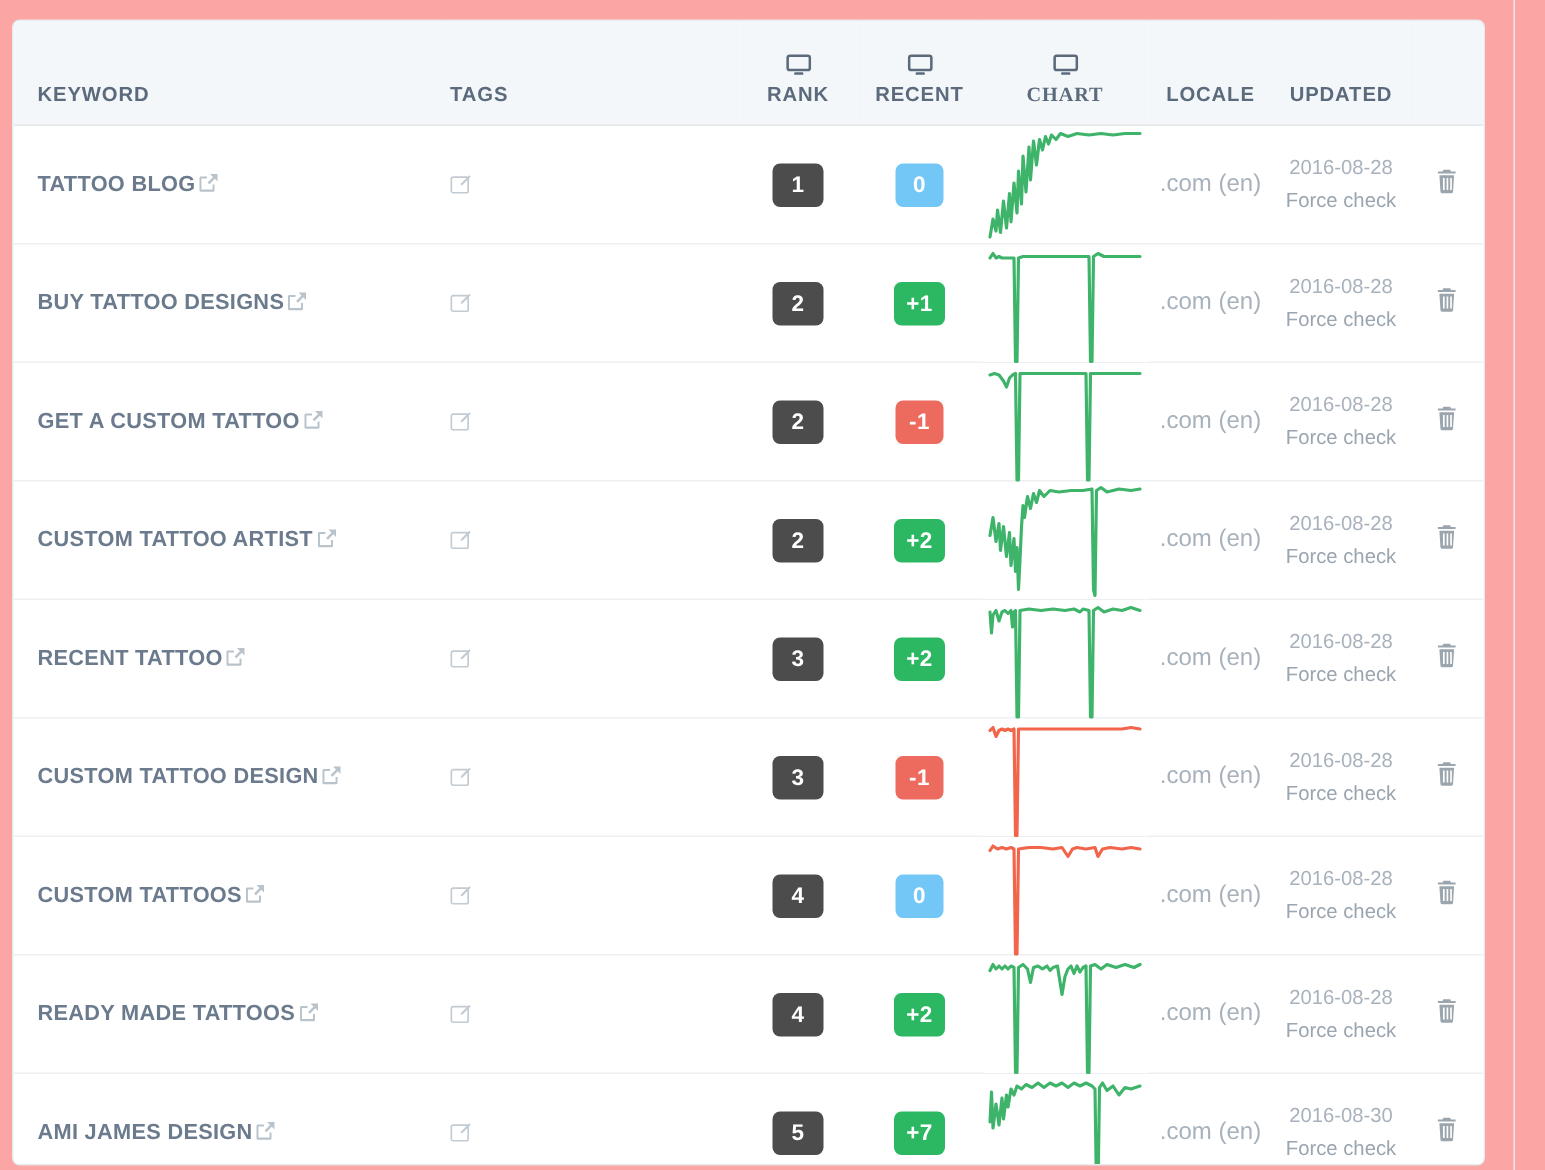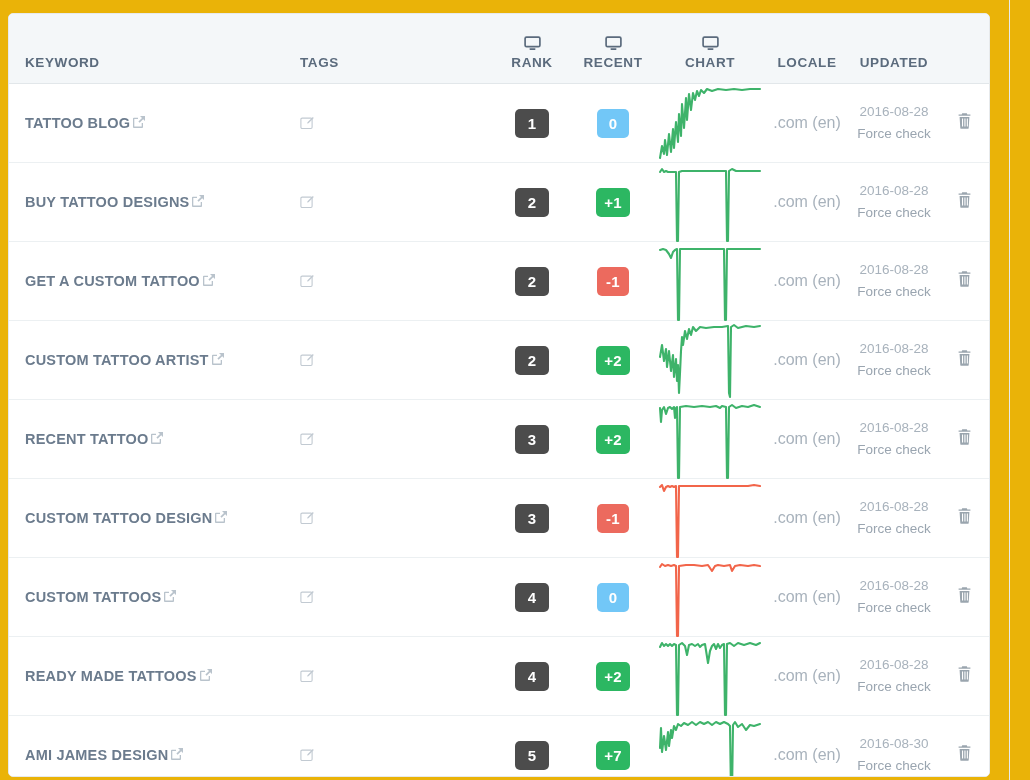--- a/index.html
+++ b/index.html
@@ -5,21 +5,21 @@
   * { box-sizing: border-box; margin: 0; padding: 0; }
   html, body {
     width: 1030px; height: 780px;
     background: #ffffff;
     font-family: "Liberation Sans", sans-serif;
     overflow: hidden;
   }
   #page {
     position: relative;
     width: 1030px; height: 780px;
-    background: #eab308;
+    background: #fca5a5;
   }
   
   .page-edge-rule {
     position: absolute;
     top: 0; left: 1009px;
     width: 1px; height: 780px;
     background: #e7eaec;
   }
   .panel {
     position: absolute;
@@ -63,21 +63,21 @@
     line-height: 0;
     height: 16px;
   }
   .th-ico svg { display: block; }
   .th-label { line-height: 1; white-space: nowrap; }
 
   th.c-keyword  { width: 288px; }
   th.c-tags     { width: 196px; }
   th.c-rank     { width: 78px;  }
   th.c-recent   { width: 84px;  }
-  th.c-chart    { width: 110px; }
+  th.c-chart    { width: 110px; font-family: Liberation Serif, serif; }
   th.c-locale   { width: 84px;  }
   th.c-updated  { width: 90px;  }
   th.c-del      { width: 50px;  }
 
   th.c-keyword .th-inner { padding-left: 16px; }
   th.c-tags    .th-inner { padding-left: 3px; }
   th.c-locale  .th-inner,
   th.c-updated .th-inner { align-items: center; }
 
   

